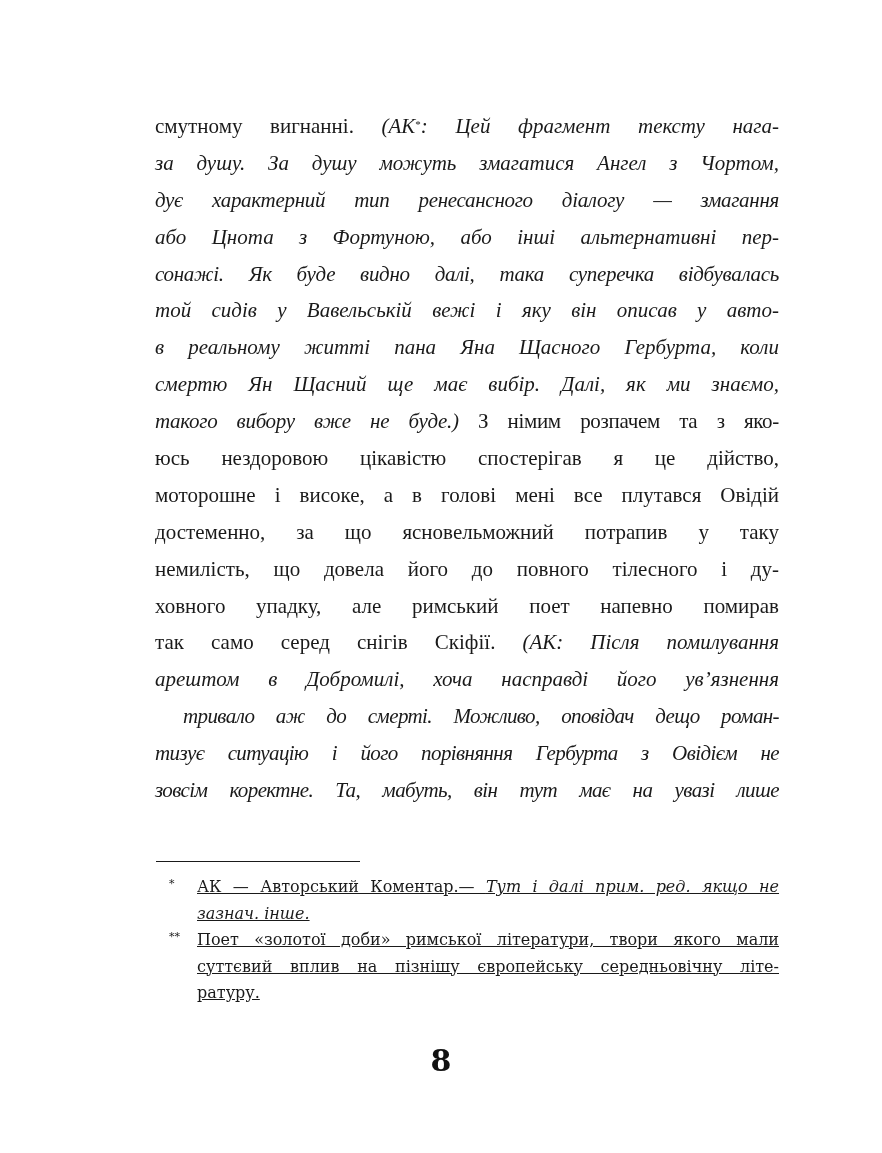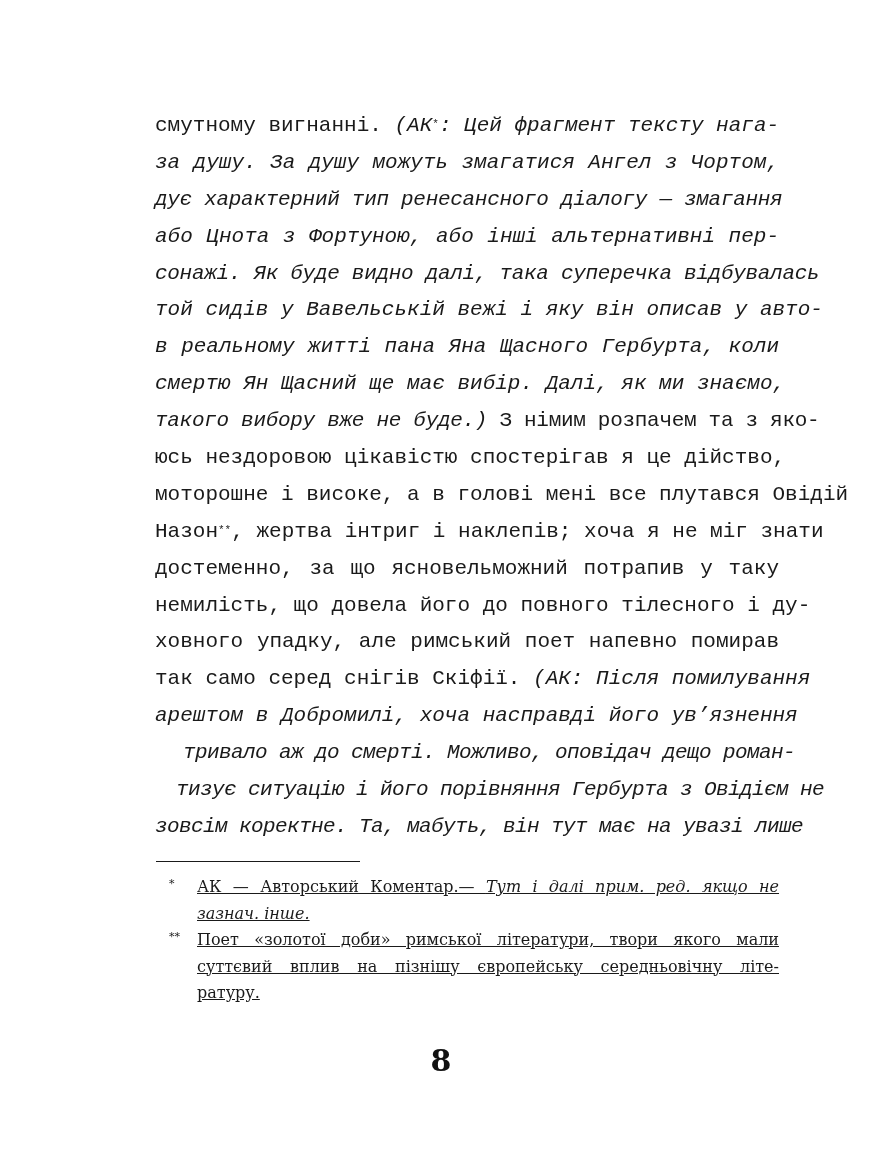--- a/index.html
+++ b/index.html
@@ -1,20 +1,20 @@
 <!DOCTYPE html>
 <html><head>
 <meta charset="utf-8">
 <style>
   html, body { margin: 0; padding: 0; background: #ffffff; }
   body { width: 882px; height: 1153px; position: relative; overflow: hidden; }
   .page { position: absolute; left: 0; top: 0; width: 882px; height: 1153px; background: #fff; color: #1a1a1a; }
   .main-text {
     position: absolute; left: 155px; top: 108px; width: 624px;
-    font-family: Liberation Mono, monospace; font-size: 21px; line-height: 36.9px;
+    font-family: Liberation Serif, serif; font-size: 21px; line-height: 36.9px;
   }
   .line { display: block; white-space: nowrap; text-align: justify; text-align-last: justify; height: 36.9px; overflow: visible; }
   .it { font-style: italic; }
   sup.fn { font-size: 11px; vertical-align: top; position: relative; top: -2px; }
   .rule { position: absolute; left: 156px; top: 861px; width: 204px; height: 0; border-top: 1.5px solid #1a1a1a; }
   .footnotes {
     position: absolute; left: 155px; top: 874px; width: 624px;
     font-family: "DejaVu Serif", serif; font-size: 16px; line-height: 26.5px;
   }
   .fn-item { position: relative; padding-left: 42px; }
@@ -35,28 +35,27 @@
       <div class="line"><span class="it">за душу. За душу можуть змагатися Ангел з Чортом,</span></div>
       <div class="line" style="letter-spacing: -0.3px;"><span class="it">дує характерний тип ренесансного діалогу — змагання</span></div>
       <div class="line"><span class="it">або Цнота з Фортуною, або інші альтернативні пер-</span></div>
       <div class="line" style="letter-spacing: -0.3px;"><span class="it">сонажі. Як буде видно далі, така суперечка відбувалась</span></div>
       <div class="line"><span class="it">той сидів у Вавельській вежі і яку він описав у авто-</span></div>
       <div class="line"><span class="it">в реальному житті пана Яна Щасного Гербурта, коли</span></div>
       <div class="line"><span class="it">смертю Ян Щасний ще має вибір. Далі, як ми знаємо,</span></div>
       <div class="line" style="letter-spacing: -0.3px;"><span class="it">такого вибору вже не буде.)</span><span> З німим розпачем та з яко-</span></div>
       <div class="line"><span>юсь нездоровою цікавістю спостерігав я це дійство,</span></div>
       <div class="line"><span>моторошне і високе, а в голові мені все плутався Овідій</span></div>
-      <div class="line"><span>Назон</span><sup class="fn">**</sup><span>, жертва інтриг і наклепів; хоча я не міг знати</span></div>
       <div class="line"><span>достеменно, за що ясновельможний потрапив у таку</span></div>
       <div class="line"><span>немилість, що довела його до повного тілесного і ду-</span></div>
       <div class="line"><span>ховного упадку, але римський поет напевно помирав</span></div>
       <div class="line"><span>так само серед снігів Скіфії. </span><span class="it">(АК: Після помилування</span></div>
       <div class="line"><span class="it">арештом в Добромилі, хоча насправді його ув’язнення</span></div>
       <div class="line" style="letter-spacing: -0.6px; margin-left: 28px;"><span class="it">тривало аж до смерті. Можливо, оповідач дещо роман-</span></div>
-      <div class="line" style="letter-spacing: -0.6px; margin-left: 21px;"><span class="it">тизує ситуацію і його порівняння Гербурта з Овідієм не</span></div>
+      <div class="line" style="letter-spacing: -0.6px;"><span class="it">тизує ситуацію і його порівняння Гербурта з Овідієм не</span></div>
       <div class="line" style="letter-spacing: -0.6px;"><span class="it">зовсім коректне. Та, мабуть, він тут має на увазі лише</span></div>
     </div>
   <div class="rule"></div>
   <div class="footnotes" id="footnotes">
       <div class="fn-item">
         <span class="fn-marker">*</span>
         <span class="fn-line"><span>АК — Авторський Коментар.— </span><span class="it">Тут і далі прим. ред. якщо не</span></span>
         <span class="fn-line end"><span class="it">зазнач. інше.</span></span>
       </div>
       <div class="fn-item">

